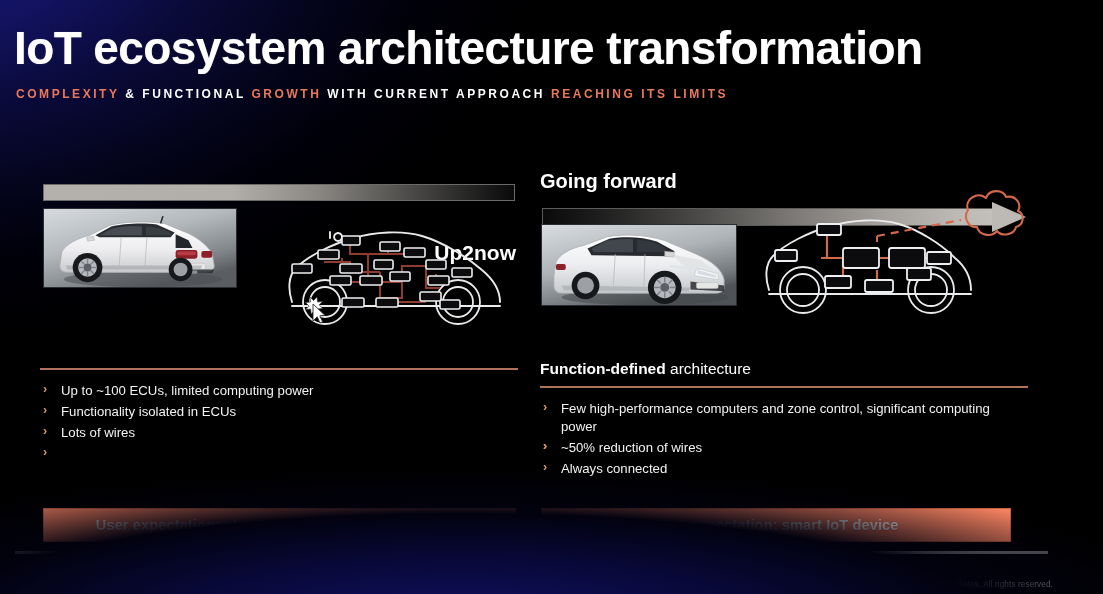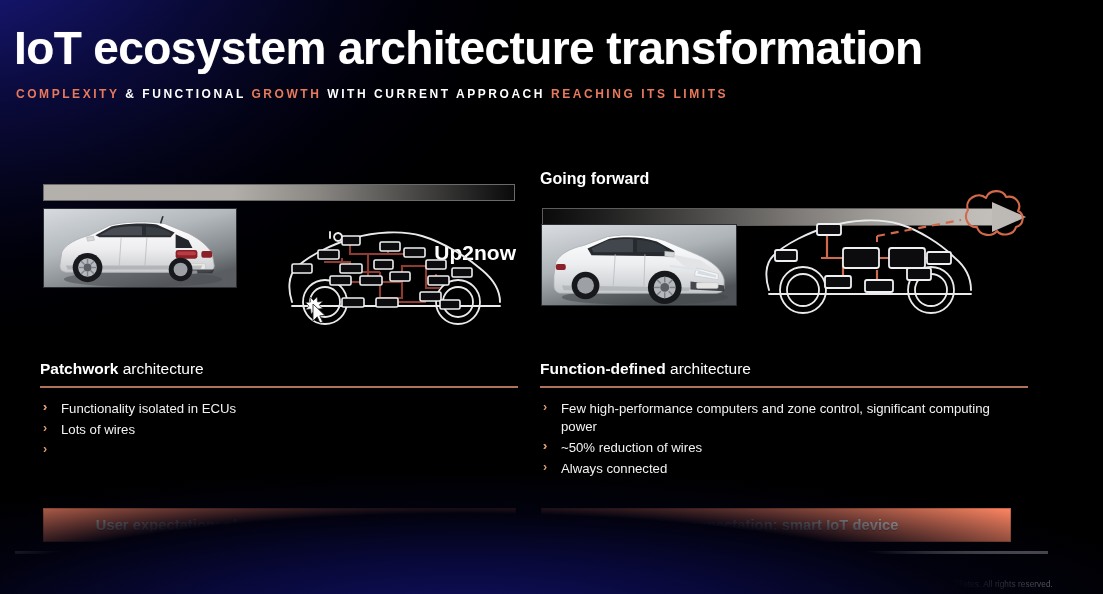--- a/index.html
+++ b/index.html
@@ -59,21 +59,21 @@
   .arrow-head{
     position:absolute; left:450px; top:0; width:0; height:0;
     border-top:15px solid transparent; border-bottom:15px solid transparent;
     border-left:34px solid #bdb9b4;
   }
 
   .stage-label{
     position:absolute; font-weight:bold; color:#fff; white-space:nowrap;
   }
   .label-up2now{ right:2px; top:36px; font-size:21px;margin-top:27px; }
-  .label-goingfwd{ left:0px; top:-8px; font-size:16px; }
+  .label-goingfwd{ left:0px; top:-8px; font-size:20px; }
 
   
   .photo{
     position:absolute; overflow:hidden;
     background:linear-gradient(160deg,#cfd3d8 0%,#aeb3b9 38%,#8e9398 62%,#6d7276 84%,#55595d 100%);
     border:1px solid #2b2d30;
   }
   .photo.left { left:3px; top:30px; width:194px; height:80px; }
   .photo.right{ left:1px; top:46px; width:196px; height:82px; }
   .photo svg{ display:block; width:100%; height:100%; }
@@ -380,26 +380,23 @@
             <rect x="152" y="82" width="24" height="12" rx="2"></rect>
             <rect x="70" y="90" width="26" height="12" rx="2"></rect>
             <rect x="110" y="94" width="28" height="12" rx="2"></rect>
           </g>
         </svg>
       </div>
     </div>
   </div>
 
   <div class="sec left">
-    <div class="sec-head">
-      <b>Patchwork</b><span> architecture</span>
-    </div>
     <div class="sec-rule"></div>
     <ul class="bullets">
-      <li><span class="chev">›</span></li>
+      <li><span class="chev">›</span><span>Up to ~100 ECUs, limited computing power</span></li>
       <li><span class="chev">›</span><span>Functionality isolated in ECUs</span></li>
       <li><span class="chev">›</span><span>Lots of wires</span></li>
       <li><span class="chev">›</span></li>
     </ul>
   </div>
 
   <div class="sec right">
     <div class="sec-head">
       <b>Function-defined</b><span> architecture</span>
     </div>

